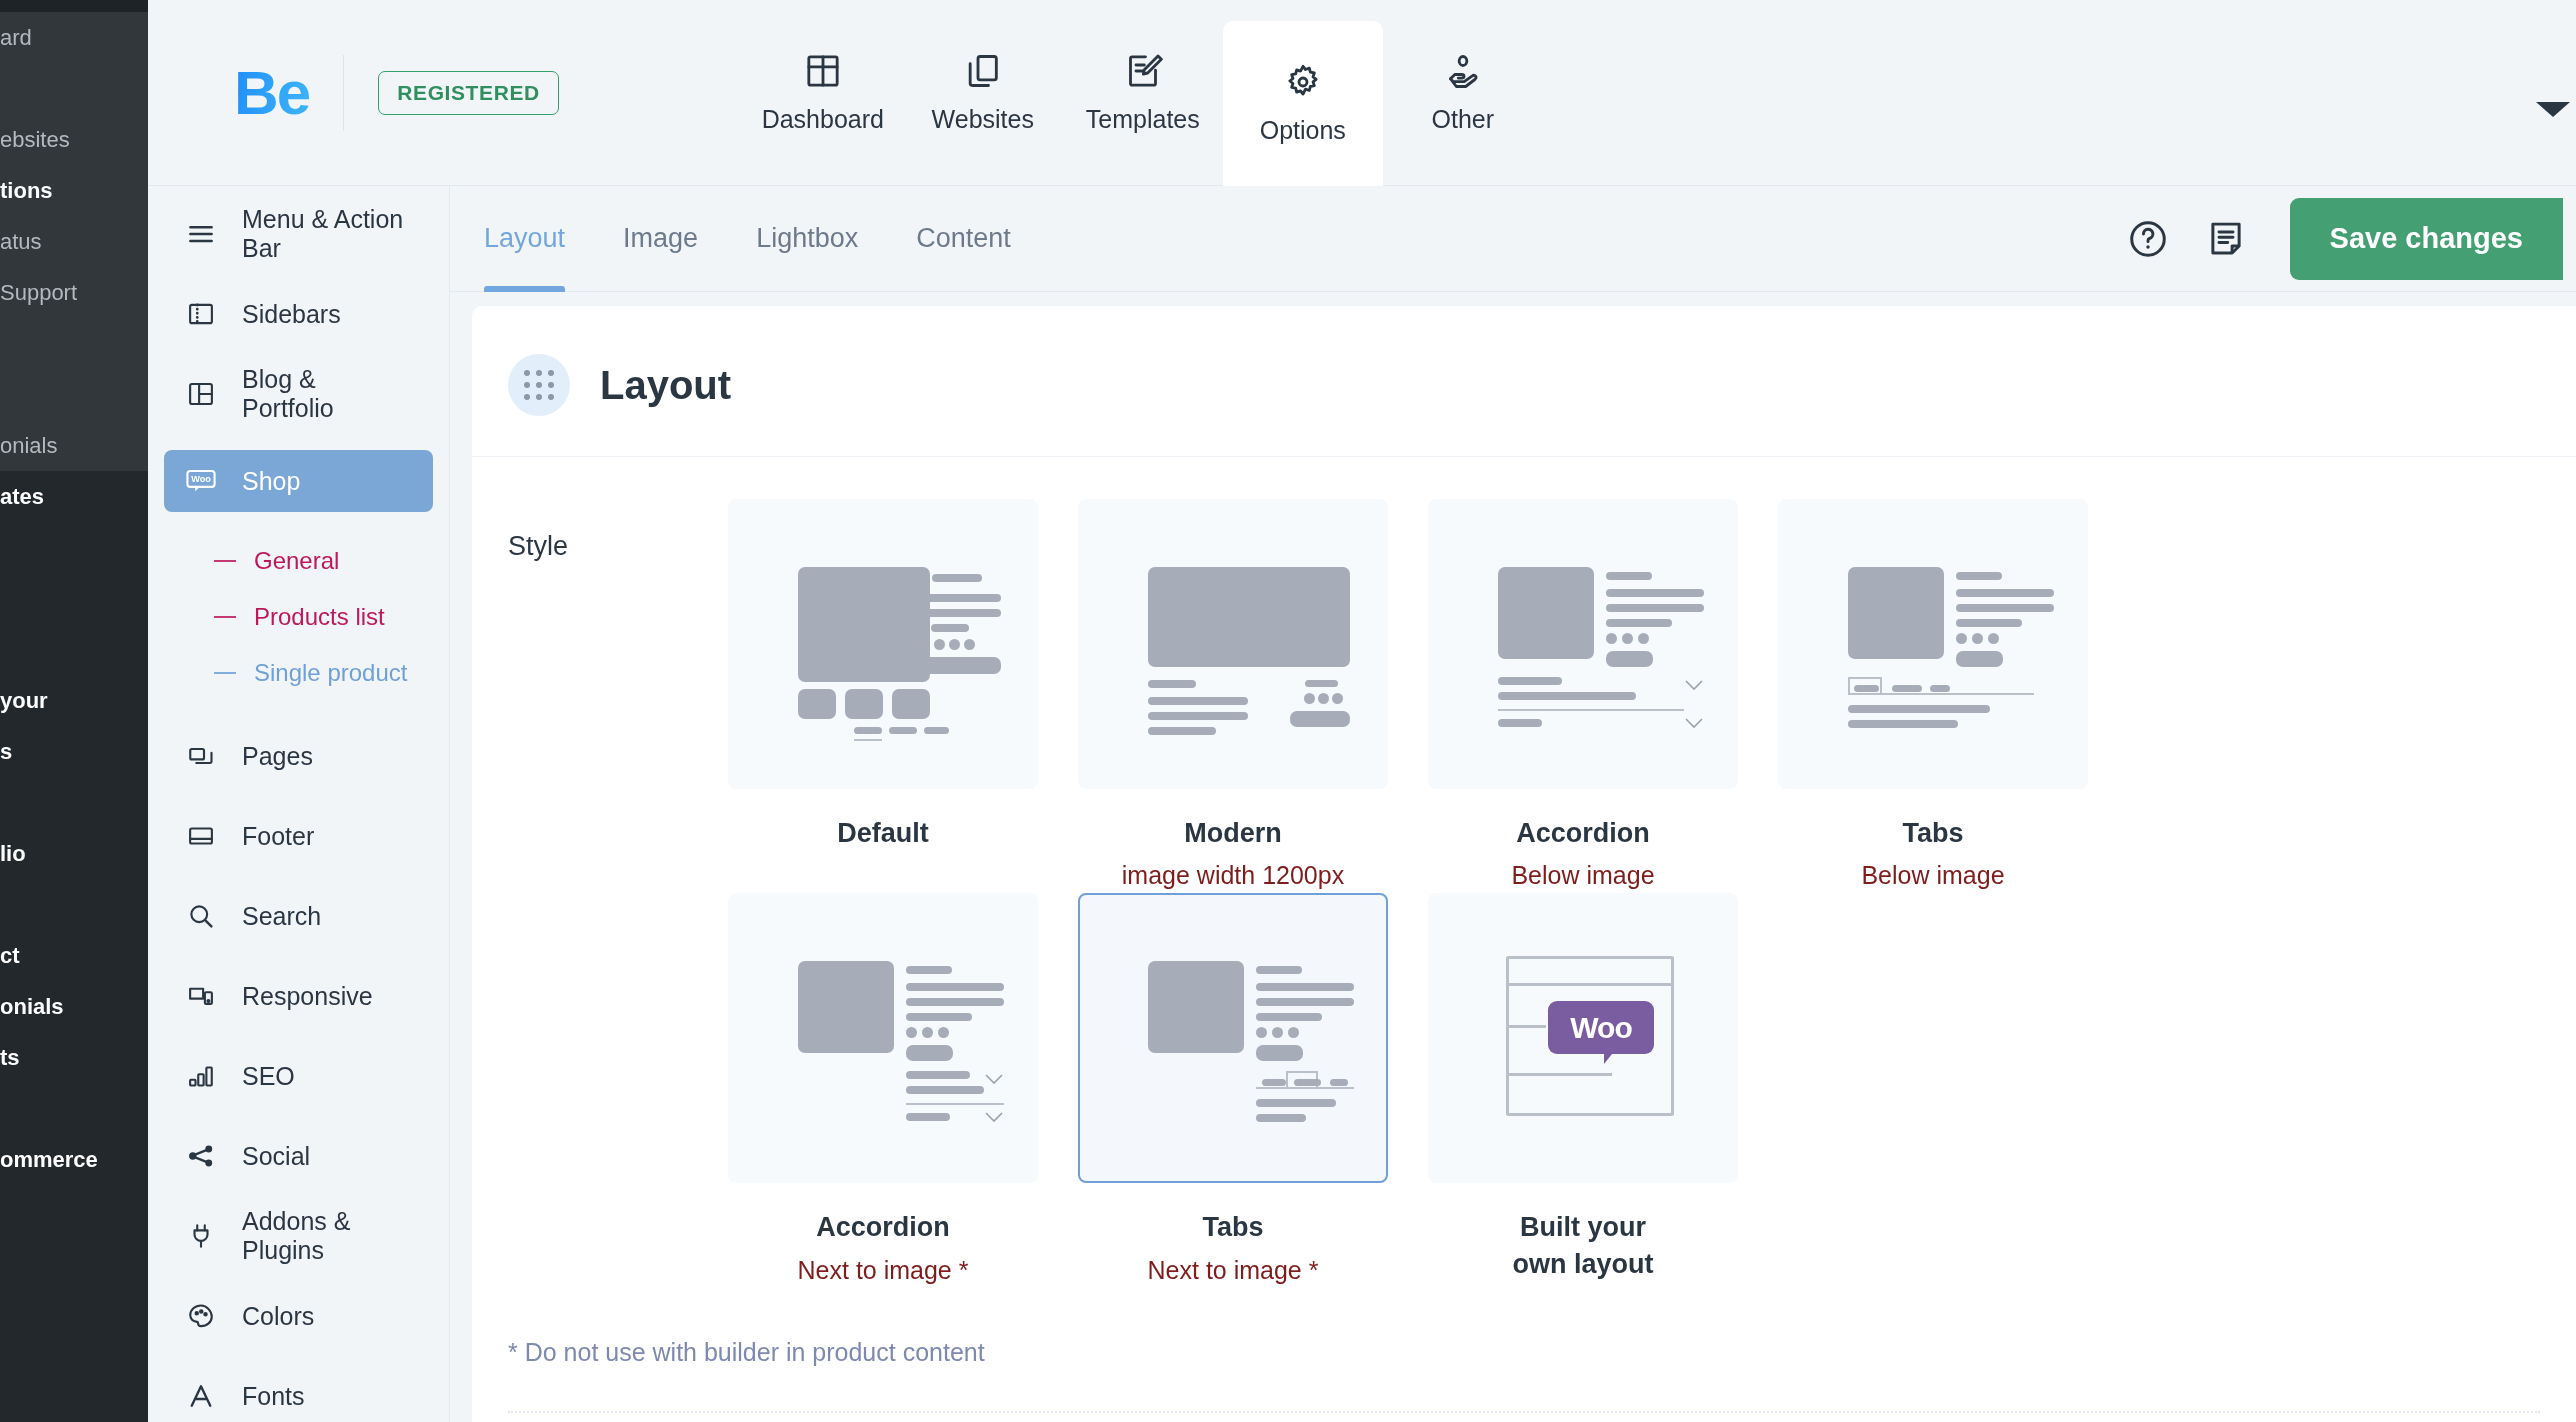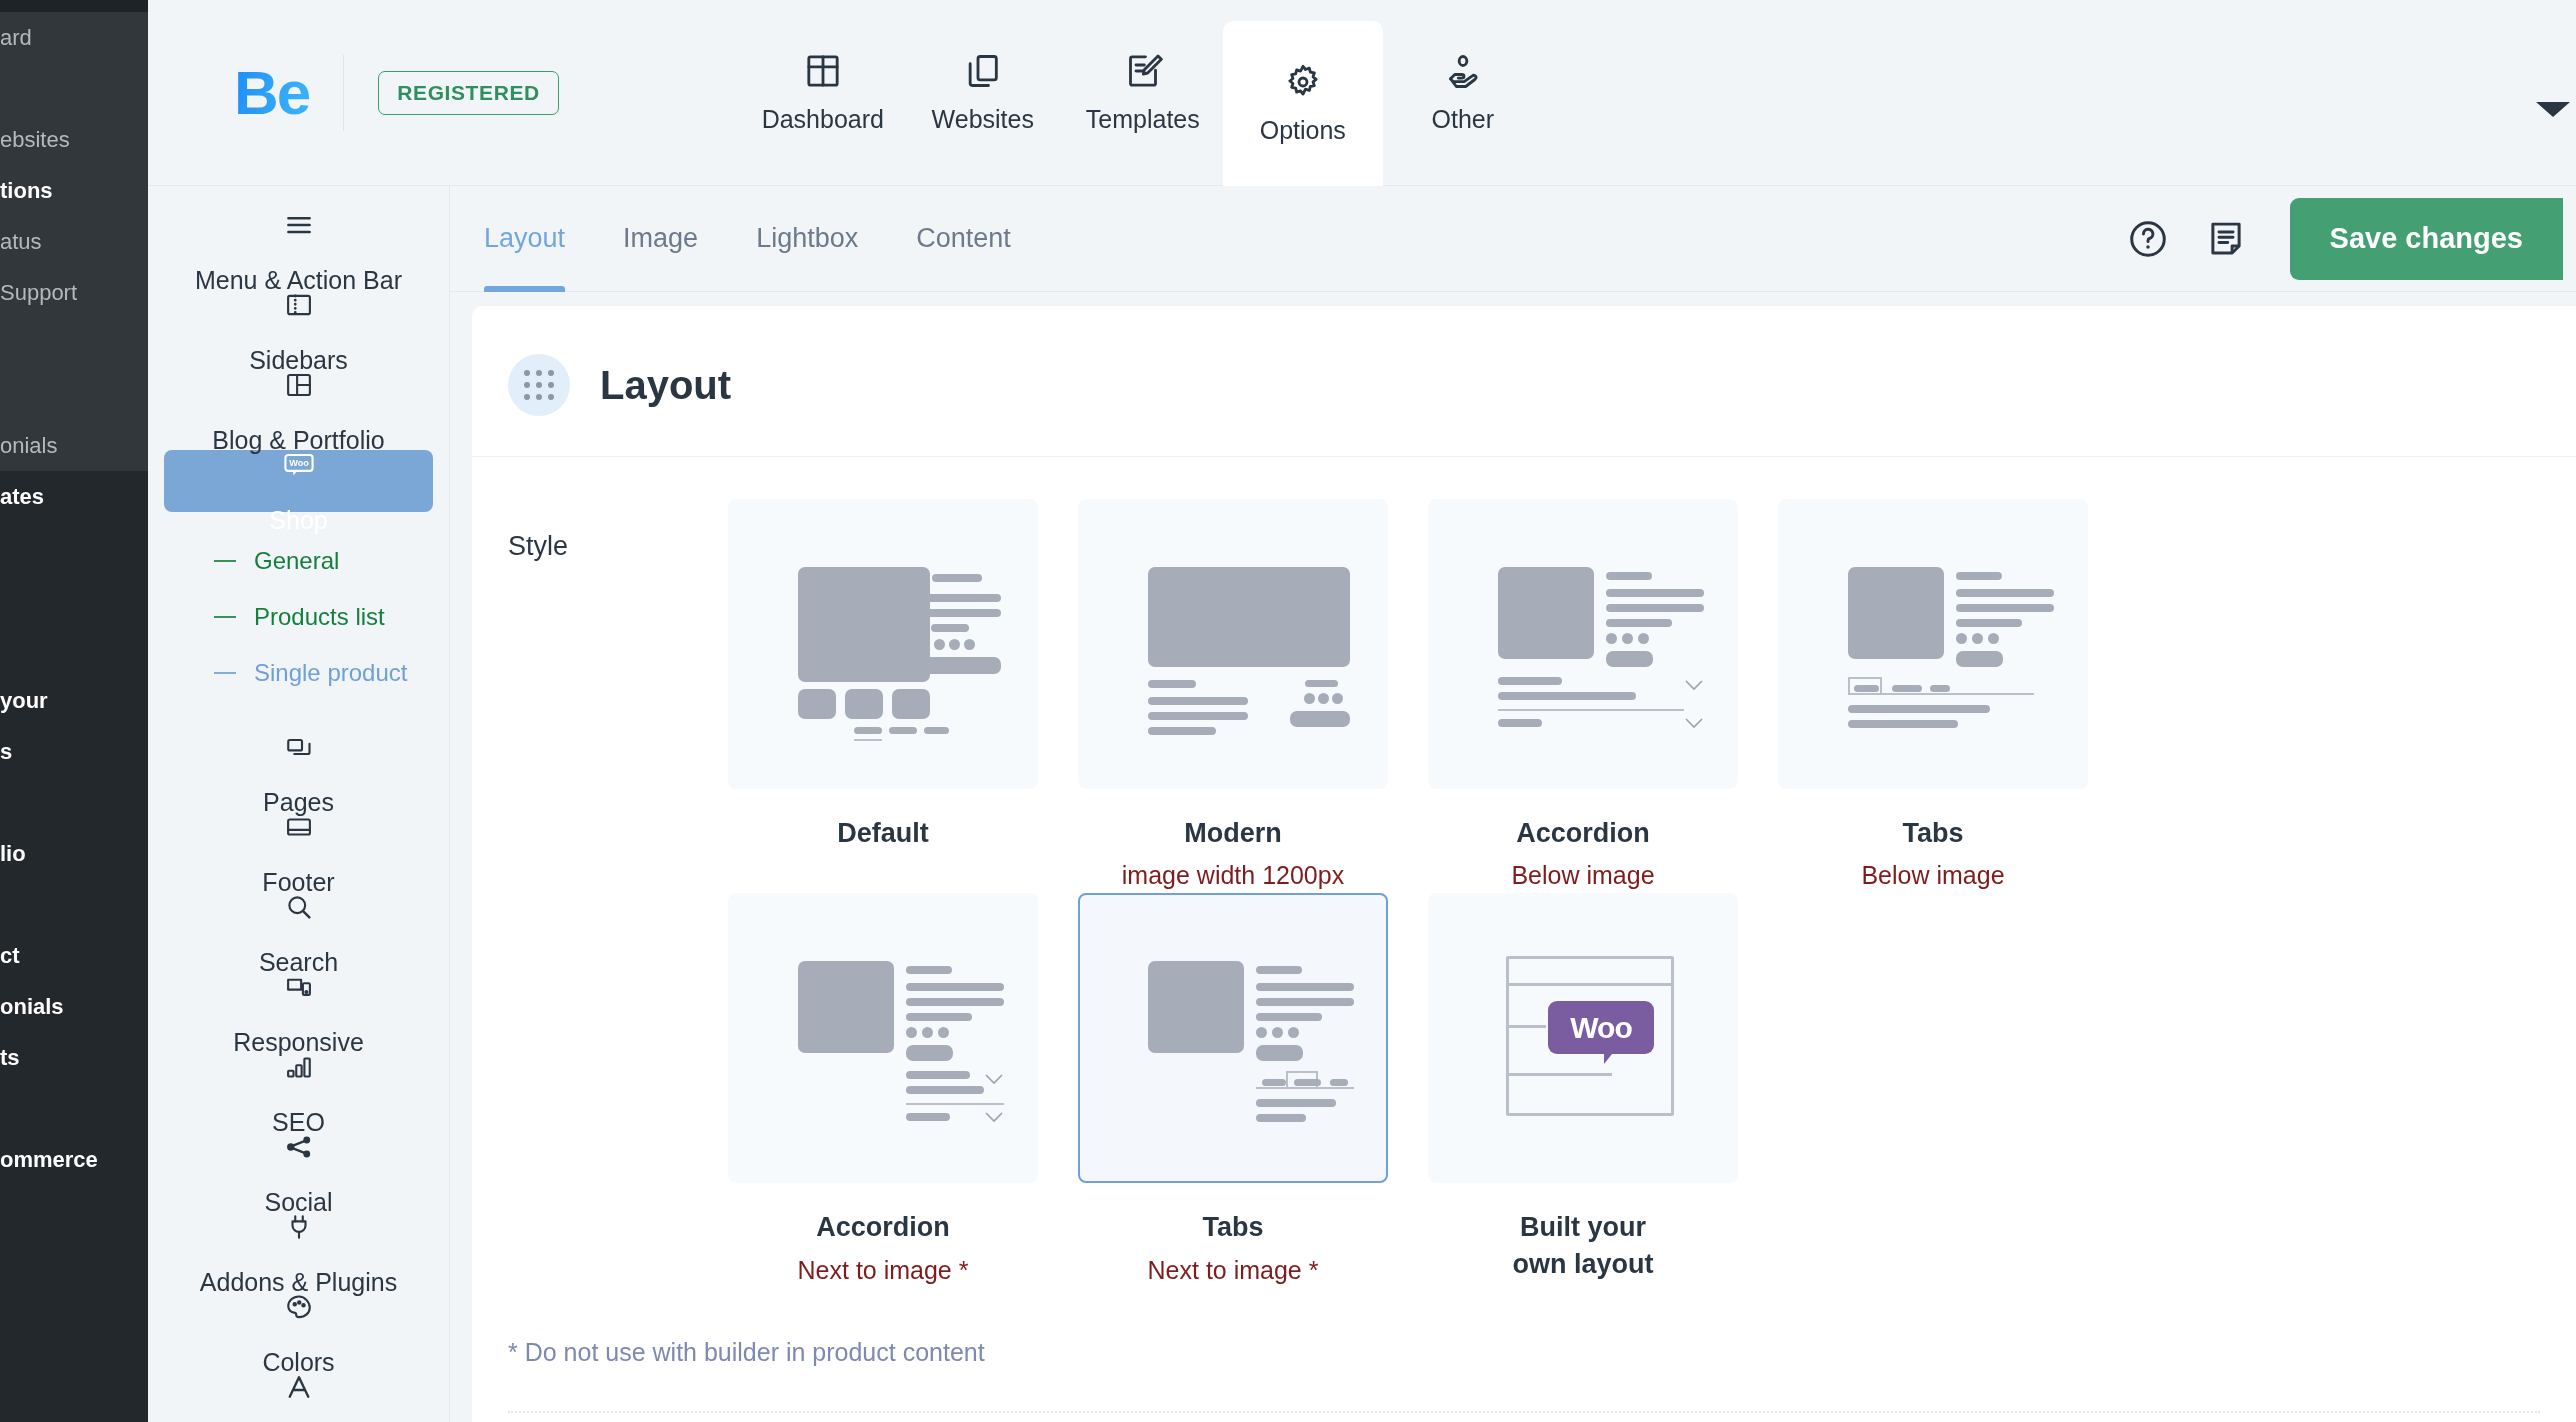--- a/index.html
+++ b/index.html
@@ -66,28 +66,28 @@
 
   
   .body-wrap { flex: 1 1 auto; display: flex; min-height: 0; }
   .sidemenu {
     width: 302px; flex: 0 0 302px; background: #f1f5f8;
     padding-top: 24px; border-right: 1px solid #e3e9ee; overflow: hidden;
   }
   .menu-row {
     display: flex; align-items: center; gap: 26px;
     height: 48px; margin: 0 16px 32px 16px; padding: 0 22px;
-    border-radius: 8px; cursor: pointer; color: #2b3643; font-size: 25px; flex-direction: column;
+    border-radius: 8px; cursor: pointer; color: #2b3643; font-size: 25px;
   }
   .menu-row .mi { width: 30px; height: 30px; display: flex; align-items: center; justify-content: center; flex: 0 0 30px; }
   .menu-row.active { background: #7ba7d7; color: #ffffff; height: 62px; }
   .sub-row {
     display: flex; align-items: center; gap: 18px;
     height: 34px; margin: 0 16px 22px 16px; padding-left: 50px;
-    color: #15803d; font-size: 24px; cursor: pointer;
+    color: #be185d; font-size: 24px; cursor: pointer;
   }
   .sub-row.active { color: #6fa0d8; }
   .sub-dash { width: 22px; height: 2px; background: currentColor; flex: 0 0 22px; opacity: .85; }
   .grp-gap { height: 20px; }
 
   
   .content { flex: 1 1 auto; display: flex; flex-direction: column; min-width: 0; background: #f1f5f8; }
   .tabbar {
     height: 106px; flex: 0 0 106px; display: flex; align-items: center;
     padding-left: 34px; position: relative; border-bottom: 1px solid #e3e9ee;

